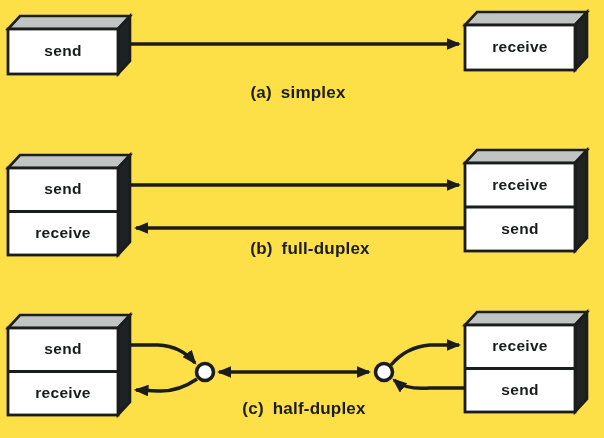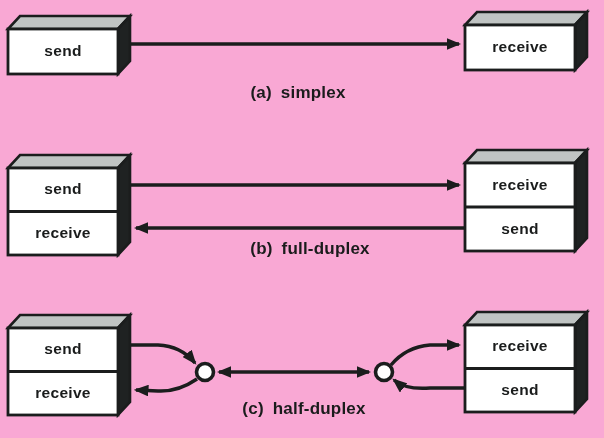--- a/index.html
+++ b/index.html
@@ -7,21 +7,21 @@
     padding: 0;
     background: #ffffff;
     width: 604px;
     height: 438px;
     overflow: hidden;
   }
   .canvas {
     position: relative;
     width: 604px;
     height: 438px;
-    background: #f9a8d4;
+    background: #fde047;
   }
   svg { display: block; }
   text {
     font-family: "Liberation Sans", "DejaVu Sans", sans-serif;
     font-weight: bold;
     fill: #1a1c1c;
   }
   .box-label   { font-size: 15.5px; letter-spacing: 0.3px; }
   .caption     { font-size: 17px;   letter-spacing: 0.2px; }
   .front  { fill: #ffffff; stroke: #1b1d1d; stroke-width: 2.8; stroke-linejoin: miter; }

